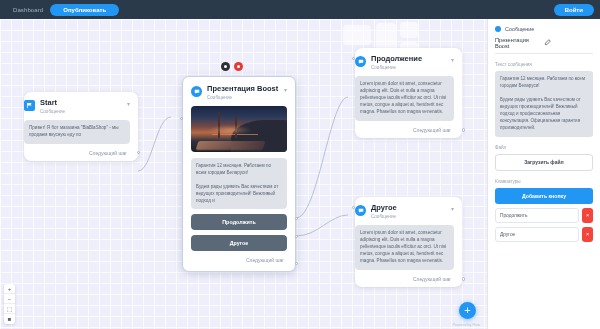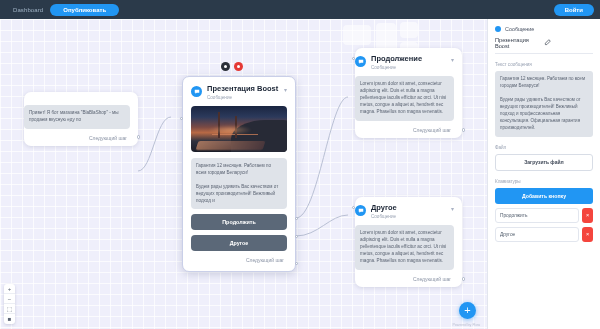--- a/index.html
+++ b/index.html
@@ -235,20 +235,33 @@
       <path d="M296,199 C318,199 330,78 348,78" fill="none" stroke="#b9c0d4" stroke-width="1"></path>
       <path d="M296,217 C318,217 330,196 348,196" fill="none" stroke="#b9c0d4" stroke-width="1"></path>
     </svg>
 
     <div class="ghost" style="left:343px;top:6px;width:28px;height:20px;"></div>
     <div class="ghost" style="left:376px;top:4px;width:20px;height:30px;"></div>
     <div class="ghost" style="left:400px;top:3px;width:18px;height:16px;"></div>
     <div class="ghost" style="left:400px;top:23px;width:18px;height:16px;"></div>
 
     <div class="node" style="left:24px;top:73px;width:114px;">
+      <div class="node-head">
+        <span class="node-ic start">
+          <svg width="7" height="7" viewBox="0 0 8 8">
+              <path d="M1.5 1h5l-1.2 1.5L6.5 4h-5z" fill="#fff"></path>
+              <rect x="1.1" y="1" width=".8" height="6" fill="#fff"></rect>
+            </svg>
+        </span>
+        <span class="node-tt">
+          <span class="node-title" style="display:block;">Start</span>
+          <span class="node-sub" style="display:block;">Сообщение</span>
+        </span>
+        <span class="chev">▾</span>
+      </div>
       <div class="bubble">Привет! Я бот магазина "BlaBlaShop" - мы продаем вкусную еду по</div>
       <div class="next">Следующий шаг</div>
       <span class="port" style="right:-2px;bottom:7px;"></span>
     </div>
 
     <div class="ntools" style="left:221px;top:43px;">
       <span class="ntool copy">
           <i></i>
         </span>
       <span class="ntool del">

